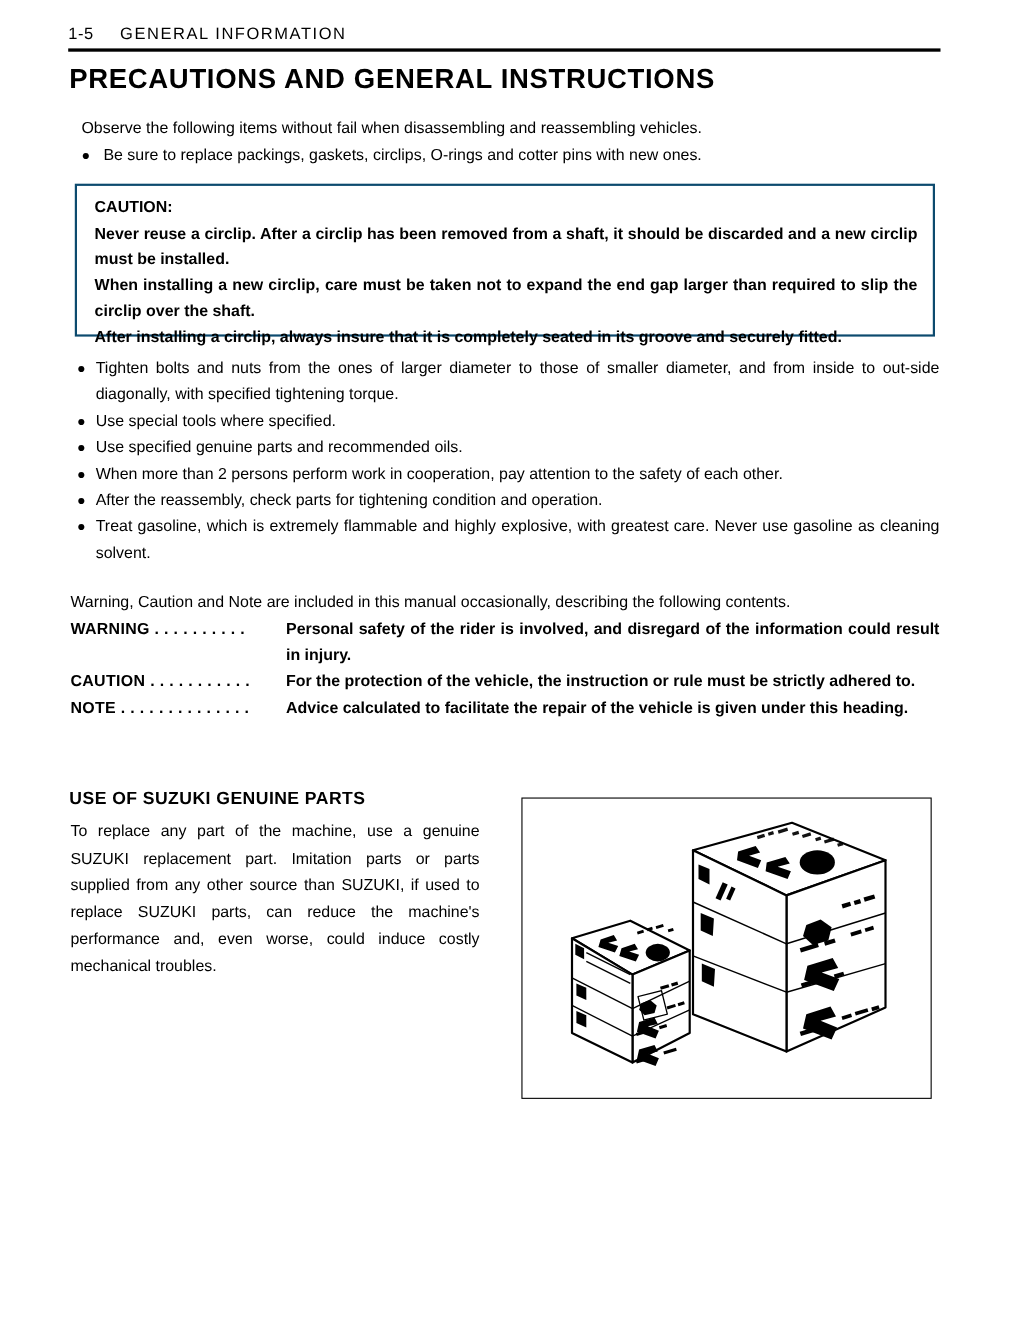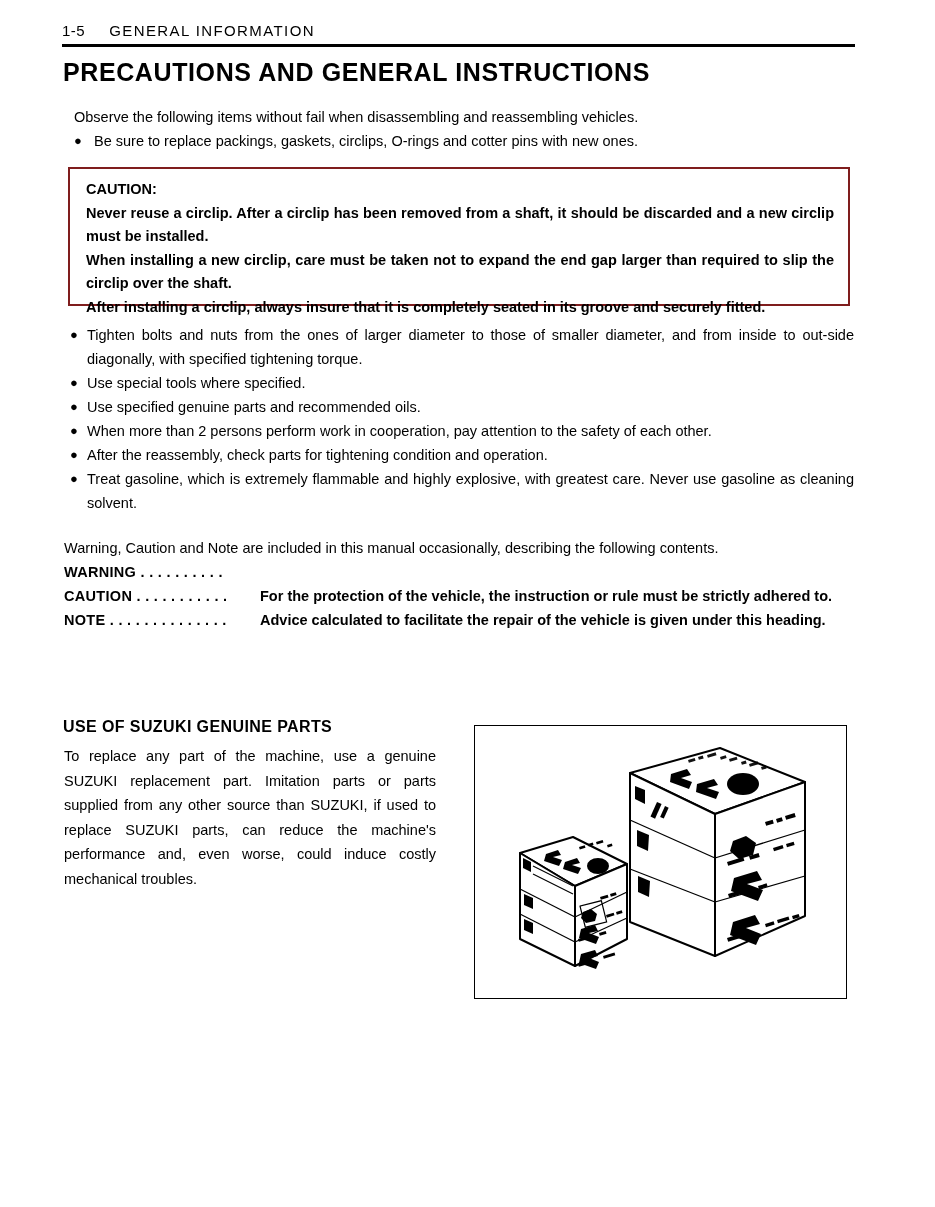--- a/index.html
+++ b/index.html
@@ -85,21 +85,21 @@
     flex: 1;
   }
 
   
   .caution-box {
     position: absolute;
     left: 68px;
     top: 167px;
     width: 782px;
     height: 139px;
-    border: 2px solid #7f1d1d;
+    border: 2px solid #0c4a6e;
     box-sizing: border-box;
   }
   .caution-inner {
     padding: 9px 14px 0 16px;
     font-size: 14.5px;
     font-weight: bold;
     line-height: 23.5px;
   }
   .caution-inner p {
     margin: 0;
@@ -250,20 +250,21 @@
       <span class="bullet-dot">●</span>
       <span class="bullet-text justify">Treat gasoline, which is extremely flammable and highly explosive, with greatest care.  Never use gasoline as cleaning solvent.</span>
     </div>
   </div>
 
   <div class="definitions">
     <div class="def-lead">Warning, Caution and Note are included in this manual occasionally, describing the following contents.</div>
 
     <div class="def-row">
       <span class="def-term">WARNING . . . . . . . . . .</span>
+      <span class="def-desc">Personal safety of the rider is involved, and disregard of the information could result in injury.</span>
     </div>
 
     <div class="def-row">
       <span class="def-term">CAUTION . . . . . . . . . . .</span>
       <span class="def-desc">For the protection of the vehicle, the instruction or rule must be strictly adhered to.</span>
     </div>
 
     <div class="def-row">
       <span class="def-term">NOTE . . . . . . . . . . . . . .</span>
       <span class="def-desc nojust">Advice calculated to facilitate the repair of the vehicle is given under this heading.</span>

